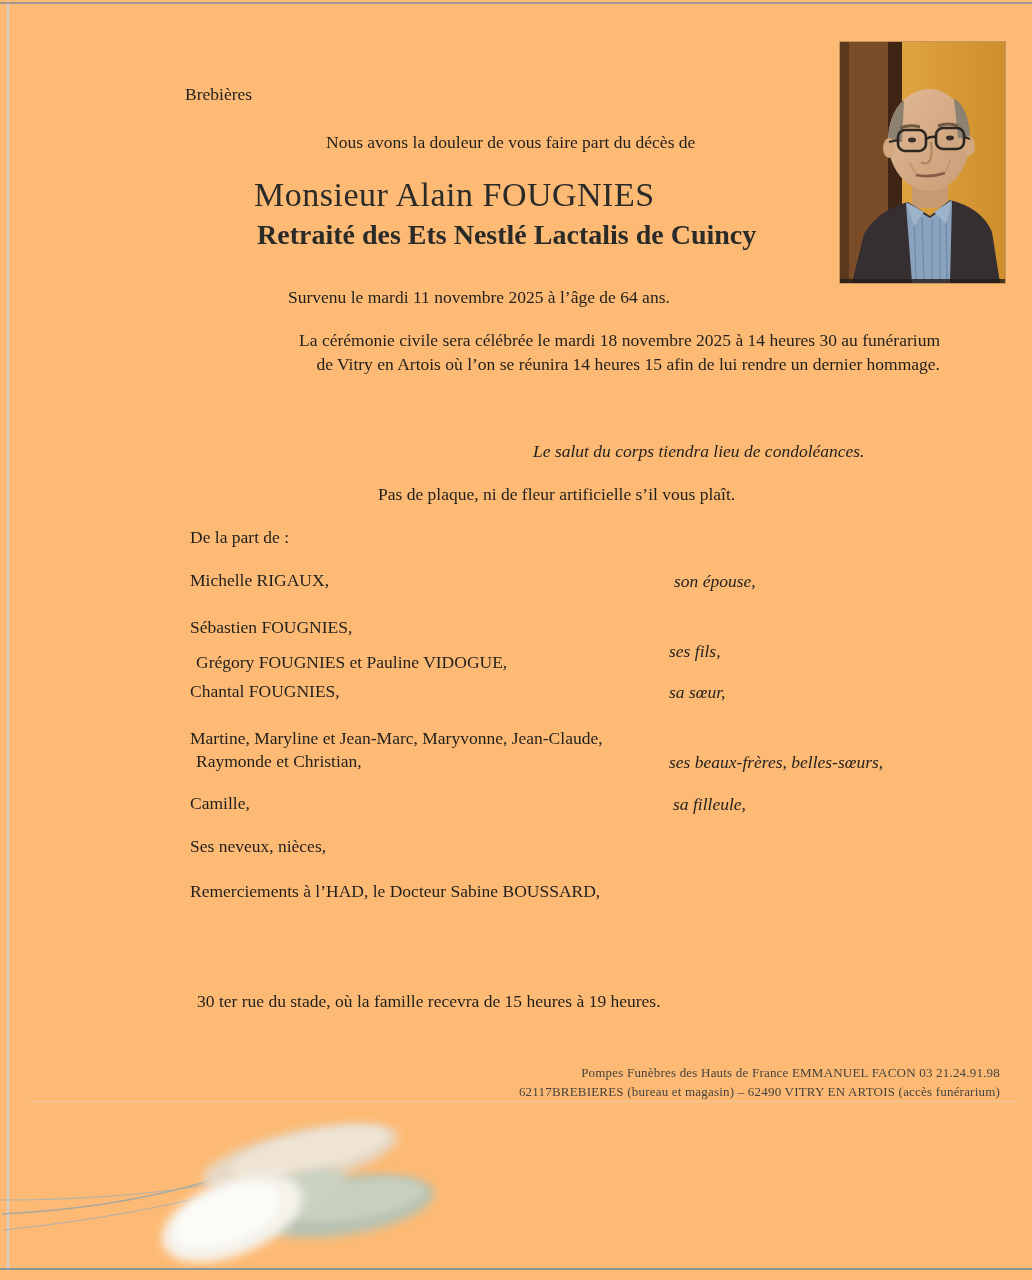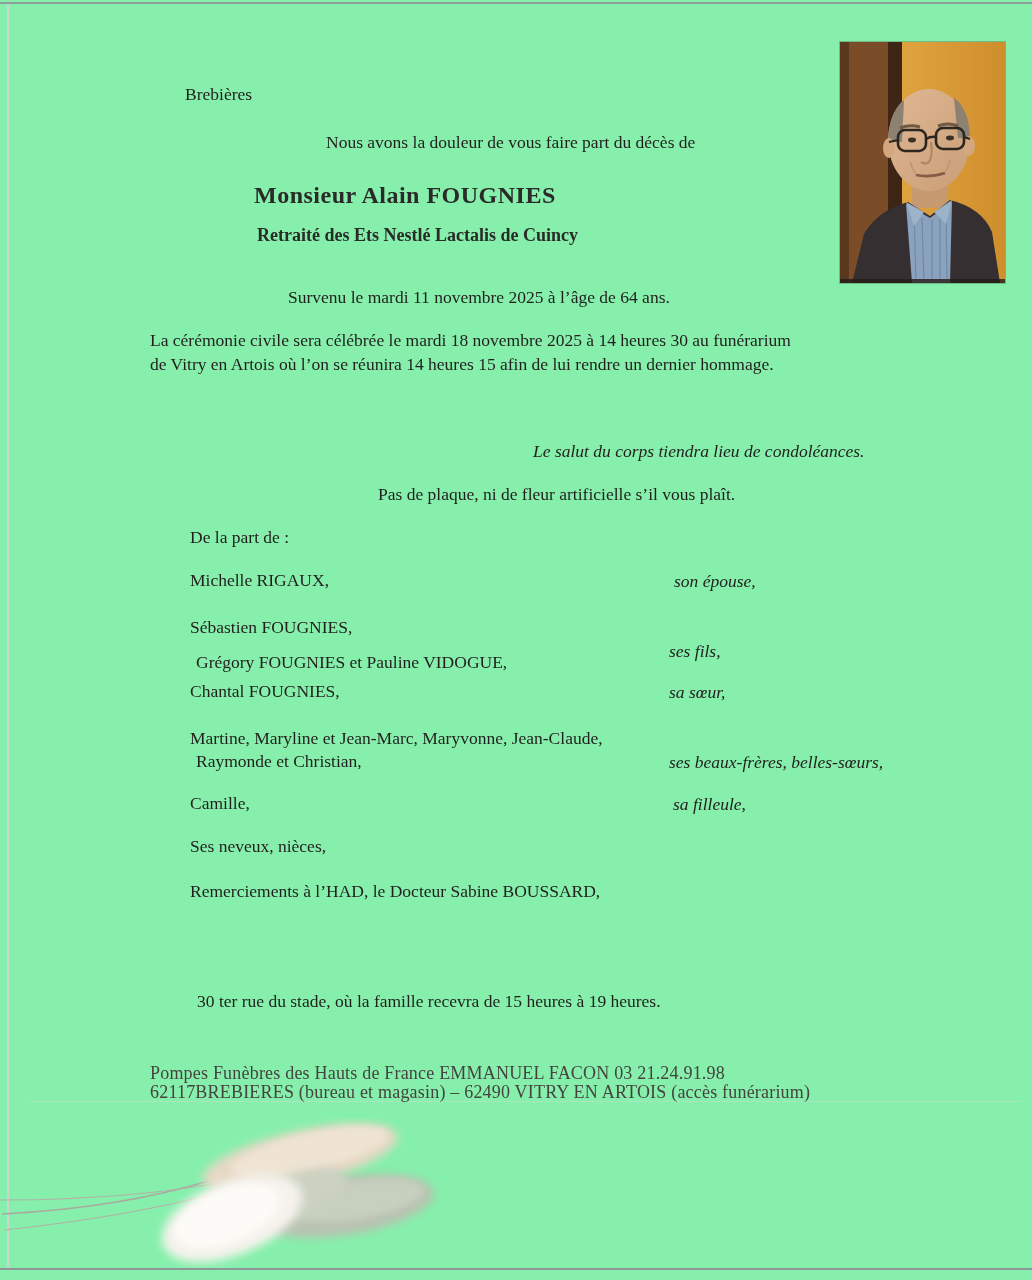--- a/index.html
+++ b/index.html
@@ -4,34 +4,34 @@
 <style>
   html,body{margin:0;padding:0;}
   body{
     width:1032px;height:1280px;
     background:#ffffff;
     font-family:"Liberation Serif","DejaVu Serif",serif;
     color:#211f1d;
     position:relative;
     overflow:hidden;
   }
-  .page{position:absolute;inset:0;background:#86efac;}
+  .page{position:absolute;inset:0;background:#fdba74;}
   
   .top-edge-line{position:absolute;left:0;top:2px;width:1032px;height:2px;background:#8d9194;opacity:.85;}
   .left-edge-line{position:absolute;left:7px;top:4px;width:2px;height:1266px;background:#ccd2d6;}
   .bottom-edge-line{position:absolute;left:0;top:1268px;width:1032px;height:2px;background:#8f9699;}
   .footer-faint-line{position:absolute;left:30px;top:1101px;width:990px;height:1px;background:#d9d9d2;opacity:.5;}
 
   .t{position:absolute;white-space:pre;font-size:17.5px;line-height:23px;color:#211f1d;}
   .ital{font-style:italic;}
-  .deceased-name{font-size:24px;font-weight:bold;letter-spacing:.5px;color:#27272а;}
+  .deceased-name{font-size:34px;font-weight:normal;letter-spacing:.5px;color:#27272а;}
   .deceased-name, .deceased-sub{color:#2a2a28;}
-  .deceased-sub{font-size:18px;font-weight:bold;font-family:Liberation Serif, serif;}
-  .center-block{text-align:left;white-space:normal;font-family:Liberation Serif, serif;}
-  .footer{font-size:18px;line-height:18.5px;color:#45433f;text-align:left;white-space:normal;letter-spacing:.2px;}
+  .deceased-sub{font-size:28px;font-weight:bold;font-family:Liberation Serif, serif;}
+  .center-block{text-align:right;white-space:normal;font-family:Liberation Serif, serif;}
+  .footer{font-size:13px;line-height:18.5px;color:#45433f;text-align:right;white-space:normal;letter-spacing:.2px;}
 
   .photo{position:absolute;left:840px;top:42px;width:165px;height:241px;box-shadow:0 0 0 1px rgba(40,30,20,.25);}
   .photo svg{display:block;}
   .flowers{position:absolute;left:0px;top:1118px;width:440px;height:150px;}
 </style>
 </head>
 <body>
 
 <div class="page">
 

